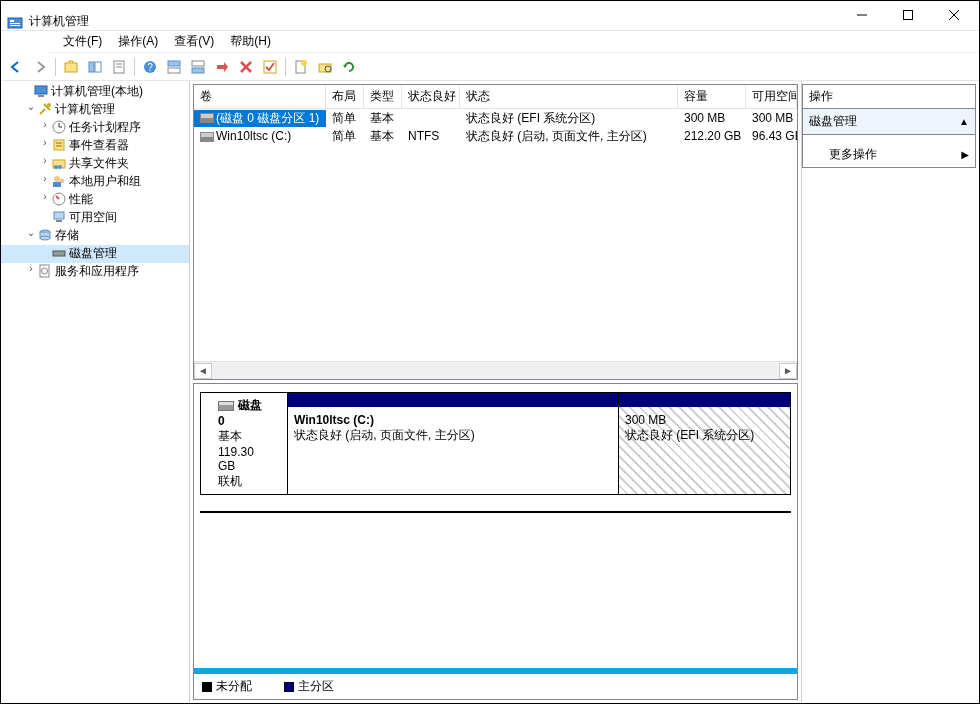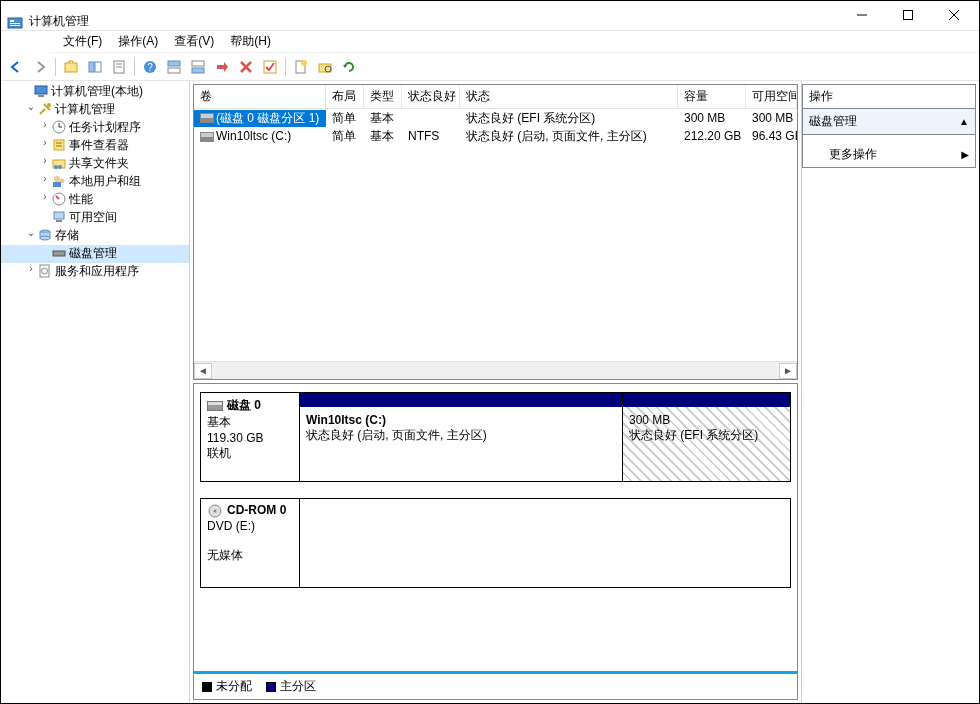--- a/index.html
+++ b/index.html
@@ -41,30 +41,30 @@
 .vol-row .vc { padding: 0 6px; white-space: nowrap; overflow: hidden; }
 .vol-row.selected .vc.first { background: #0078d7; color: #fff; }
 .vol-row .vicon { width: 14px; height: 10px; display: inline-block; margin-right: 2px; vertical-align: middle; }
 .vol-scroll { height: 18px; display:flex; align-items:center; border-top:1px solid #e5e5e5; background:#f0f0f0; }
 .vol-scroll .sa { width:18px; height:16px; background:#fff; border:1px solid #ccc; display:flex; align-items:center; justify-content:center; font-size:10px; color:#555;}
 .vol-scroll .st { flex:1; height:16px; }
 
 
 .disk-panel { flex:1; margin: 3px; border: 1px solid #828790; display:flex; flex-direction:column; overflow:auto; }
 .disk-row { display:flex; margin: 8px 6px; }
-.disk-info { width:100px; border:1px solid #000; padding:4px 6px; font-size:12px; min-height: 90px; }
+.disk-info { width:88px; border:1px solid #000; padding:4px 17px; font-size:12px; min-height: 90px; }
 .disk-info .di-icon { display:inline-block; margin-right:4px; vertical-align:middle; }
 .disk-info .di-name { font-weight:bold; }
 .disk-parts { flex:1; display:flex; }
 .disk-part { border:1px solid #000; border-left:none; position:relative; padding:6px 6px 4px 6px; }
 .disk-part .bar { position:absolute; top:0; left:0; right:0; height:14px; background: #00007b; }
 .disk-part .txt { position:relative; margin-top:14px; font-size:12px; }
 .disk-part .pname { font-weight:bold; }
 .disk-part.hatch { background: repeating-linear-gradient(45deg,#fff,#fff 5px,#d0d0d0 5px,#d0d0d0 7px); }
-.legend { border-top:3px solid #0ea5e9; padding:4px 8px; display:flex; gap:14px; align-items:center; margin-top:auto; }
+.legend { border-top:6px solid #0ea5e9; padding:4px 8px; display:flex; gap:32px; align-items:center; margin-top:auto; }
 .legend .sw { width:10px; height:10px; display:inline-block; border:1px solid #000; margin-right:4px; vertical-align:middle;}
 .legend .sw.black{background:#000;} .legend .sw.blue{background:#00007b;}
 
 
 .actions-pane { width: 174px; display:flex; flex-direction:column; margin:3px 3px 3px 0; }
 .actions-pane .ah { background:#fff; border:1px solid #828790; padding:3px 6px; font-weight: normal; }
 .actions-pane .asec { background:#eef4fb; border:1px solid #828790; border-top:none; padding:4px 6px; display:flex; justify-content:space-between; align-items:center; }
 .actions-pane .aitem { border:1px solid #828790; border-top:none; padding:11px 6px 4px 26px; display:flex; justify-content:space-between; align-items:center; }
 .actions-pane .tri { font-size:10px; }
 
@@ -396,29 +396,20 @@
               <div class="bar"></div>
               <div class="txt">
                 <div>300 MB</div>
                 <div>状态良好 (EFI 系统分区)</div>
               </div>
             </div>
           </div>
         </div>
 
         <div class="disk-row">
-          <div class="disk-info" style="border-right:1px solid #000">
-            <div><span class="di-icon"><svg width="16" height="16">
-                    <circle cx="8" cy="8" r="6" fill="#e0e0e0" stroke="#888"></circle>
-                    <circle cx="8" cy="8" r="1.5" fill="#888"></circle>
-                  </svg></span><span class="di-name">CD-ROM 0</span></div>
-            <div>DVD (E:)</div>
-            <div style="height:14px"></div>
-            <div>无媒体</div>
-          </div>
           <div class="disk-parts">
             <div style="flex:1;border:1px solid #000;border-left:none"></div>
           </div>
         </div>
 
         <div class="legend">
           <span><span class="sw black"></span><span>未分配</span></span>
           <span><span class="sw blue"></span><span>主分区</span></span>
         </div>
       </div>

